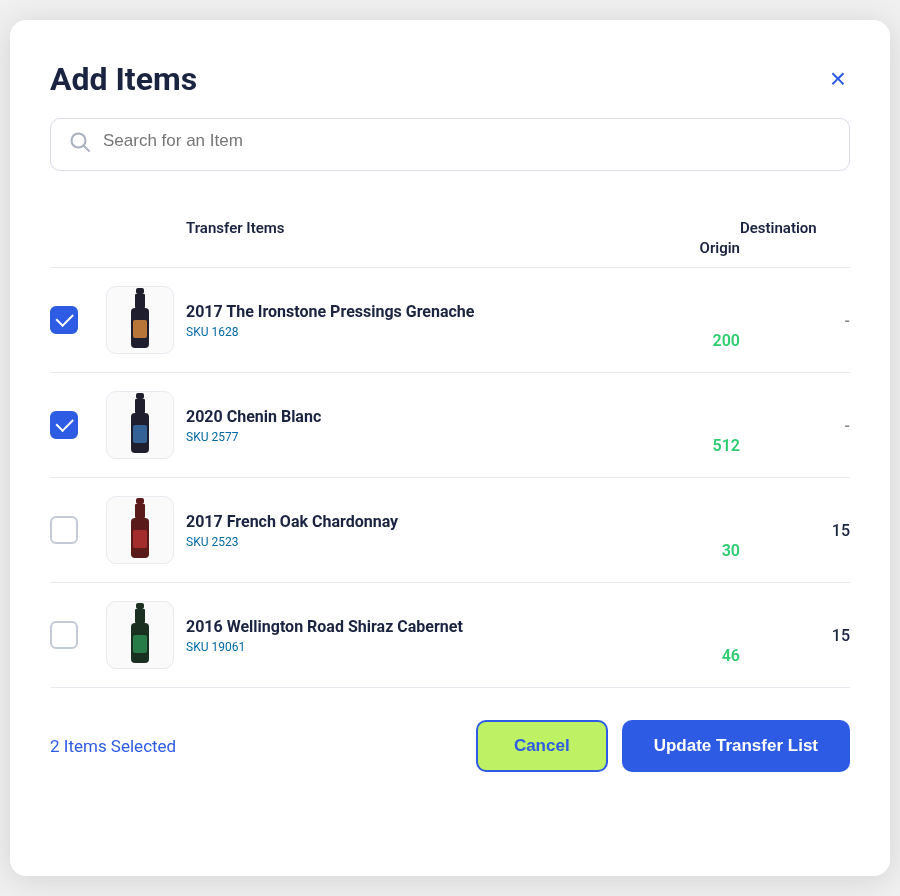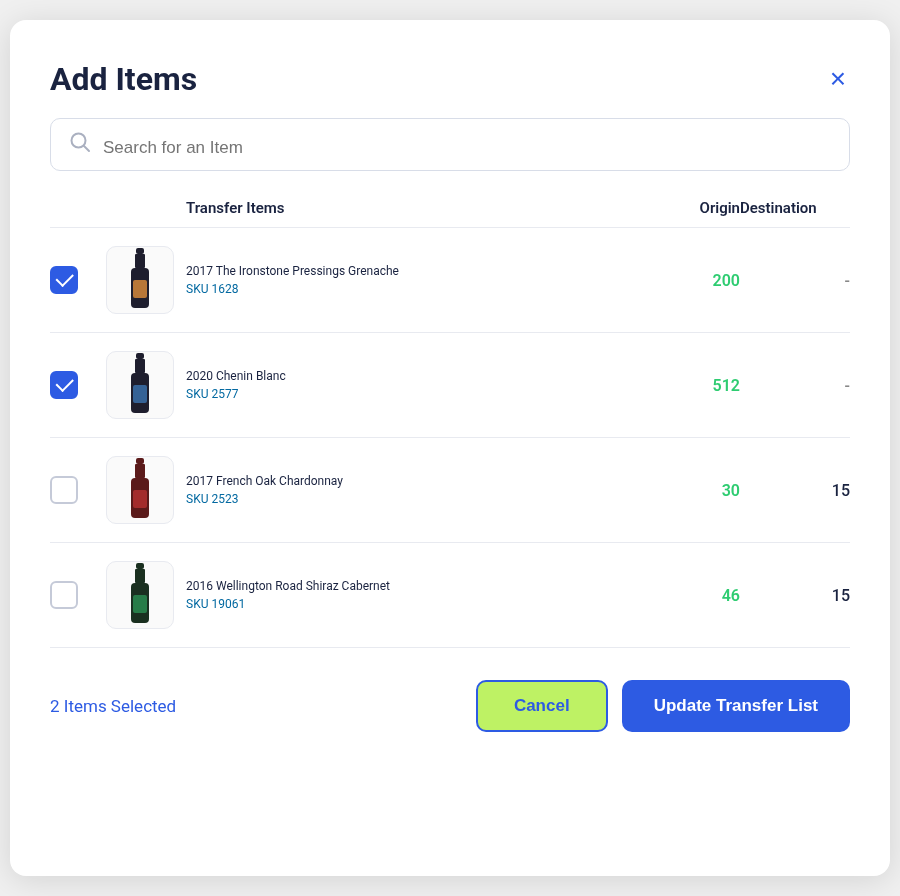--- a/index.html
+++ b/index.html
@@ -38,21 +38,21 @@
       border: none;
       cursor: pointer;
       color: #2d5be3;
       font-size: 28px;
       font-weight: 400;
       line-height: 1;
       padding: 4px;
     }
     .search-bar {
       display: flex;
-      align-items: flex-end;
+      align-items: flex-start;
       border: 1.5px solid #d8dde8;
       border-radius: 10px;
       padding: 12px 18px;
       margin-bottom: 28px;
       gap: 12px;
     }
     .search-icon {
       color: #aab0c0;
       font-size: 20px;
     }
@@ -67,21 +67,21 @@
     .table-header {
       display: flex;
       align-items: center;
       padding: 0 0 10px 0;
       border-bottom: 1.5px solid #e8eaf0;
       margin-bottom: 0;
     }
     .col-check { width: 56px; flex-shrink: 0; }
     .col-img { width: 80px; flex-shrink: 0; }
     .col-name { flex: 1; }
-    .col-origin { width: 90px; text-align: right; flex-shrink: 0; }
+    .col-origin { width: 90px; text-align: right; flex-shrink: 0; margin-top: 40px; }
     .col-dest { width: 110px; flex-shrink: 0; }
     .table-header .col-name {
       font-size: 15px;
       font-weight: 600;
       color: #1a2340;
     }
     .table-header .col-origin,
     .table-header .col-dest {
       font-size: 15px;
       font-weight: 600;
@@ -127,22 +127,22 @@
       display: flex;
       align-items: center;
       justify-content: center;
       overflow: hidden;
       background: #fafafa;
       margin-right: 18px;
       flex-shrink: 0;
     }
     .item-info { flex: 1; }
     .item-name {
-      font-size: 12px;
-      font-weight: 400;
+      font-size: 16px;
+      font-weight: 700;
       color: #1a2340;
       margin-bottom: 4px;
     }
     .item-sku {
       font-size: 12px;
       color: #0369a1;
     }
     .item-origin {
       width: 90px;
       text-align: right;

